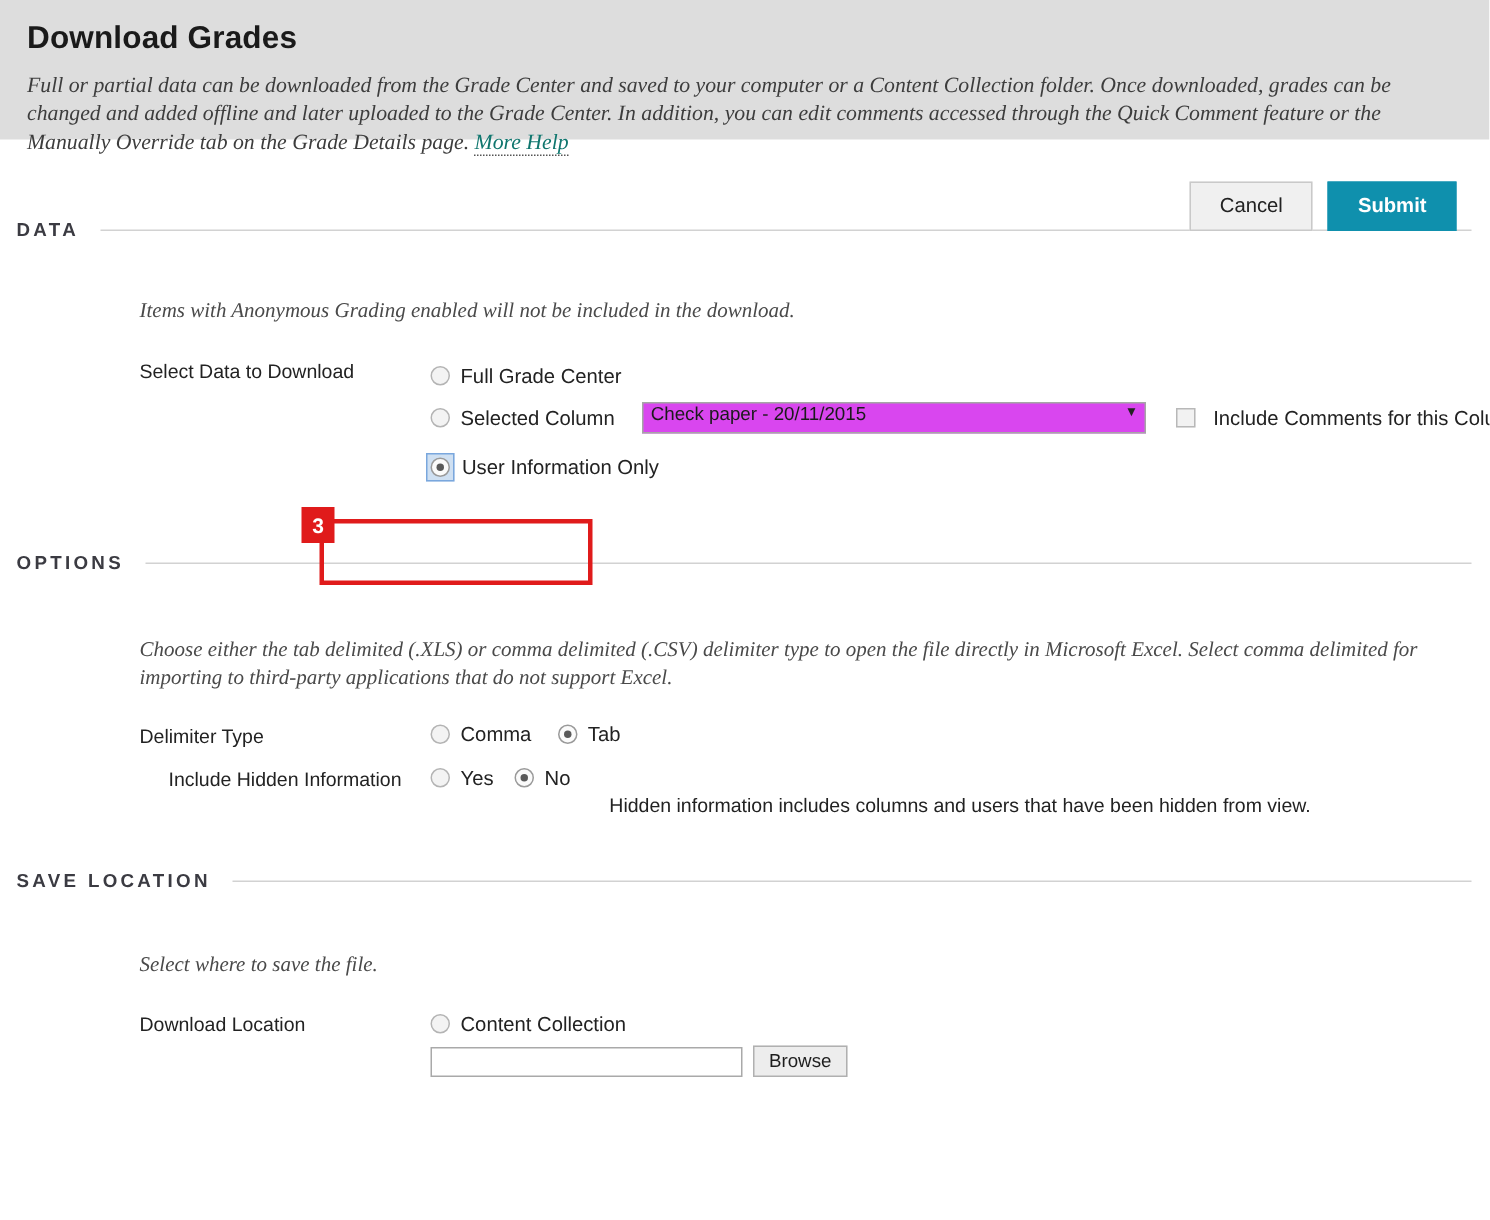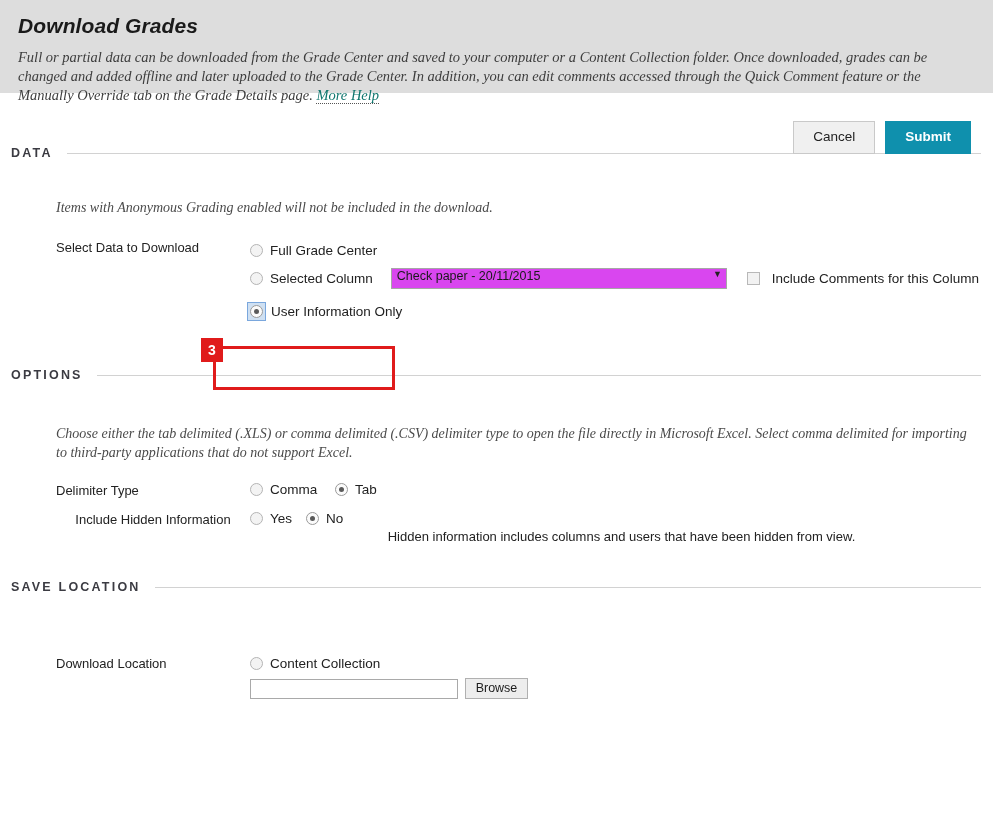--- a/index.html
+++ b/index.html
@@ -24,21 +24,20 @@
     height: 93px;
     box-sizing: border-box;
   }
   .page-title {
     font-family: "Liberation Sans", sans-serif;
     font-size: 21px;
     font-weight: bold;
     color: #1a1a1a;
     margin: 0 0 10px 0;
     letter-spacing: 0.1px;
-    font-style: italic;
   }
   .page-desc {
     font-family: "Liberation Serif", serif;
     font-style: italic;
     font-size: 14.5px;
     line-height: 19px;
     color: #3d3d3d;
     margin: 0;
     max-width: 975px;
   }
@@ -99,20 +98,21 @@
   }
   .section-rule {
     flex: 1;
     height: 1px;
     background: #d2d2d2;
     margin-left: 14px;
   }
 
   .section-body {
     padding-left: 56px;
+    margin-left: 37px;
   }
   .help-text {
     font-family: "Liberation Serif", serif;
     font-style: italic;
     font-size: 14px;
     line-height: 19px;
     color: #4a4a4a;
   }
 
   
@@ -359,20 +359,21 @@
     </div>
   </div>
 </div>
 
 <div class="section-head" style="margin-top:36px;">
   <span class="section-title">SAVE LOCATION</span>
   <span class="section-rule"></span>
 </div>
 
 <div class="section-body" style="padding-top:40px;">
+  <div class="help-text">Select where to save the file.</div>
 
   <div class="frow" style="margin-top:21px;">
     <div class="flabel">Download Location</div>
     <div class="fctrl">
       <div style="height:17px;display:flex;align-items:center;">
         <span class="opt">
           <span class="radio"></span>
           <span class="opt-label">Content Collection</span>
         </span>
       </div>

